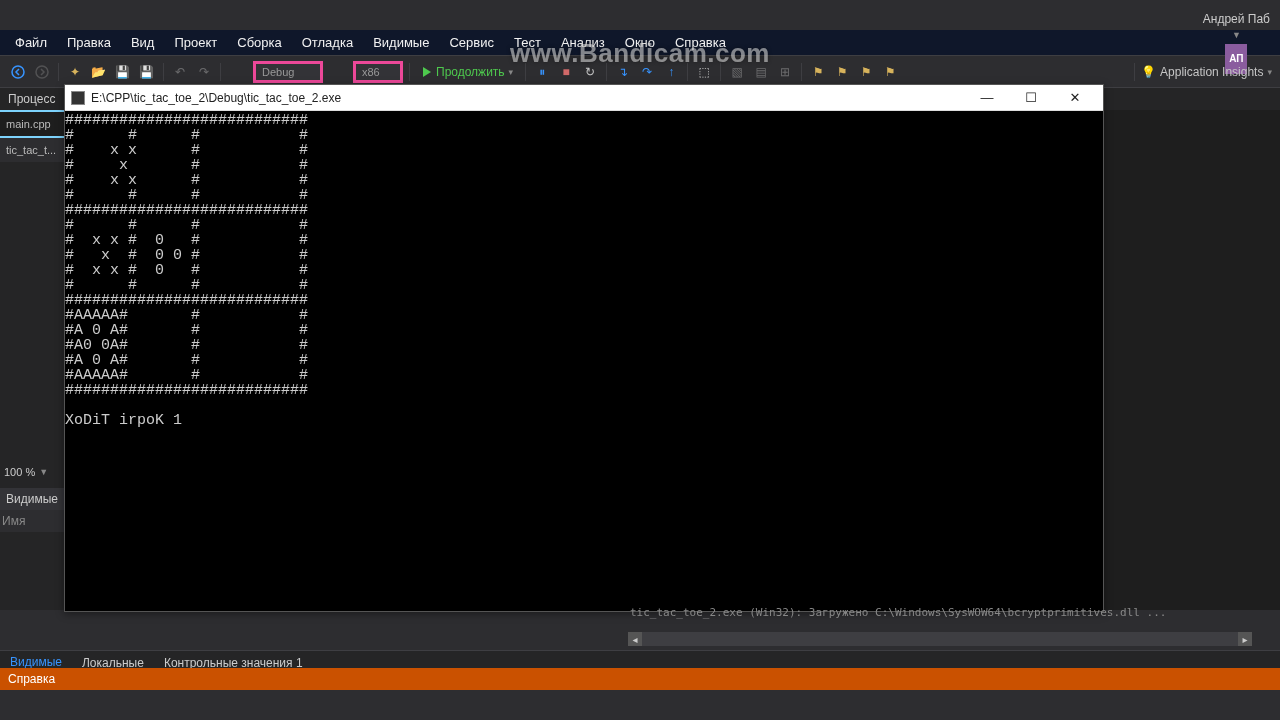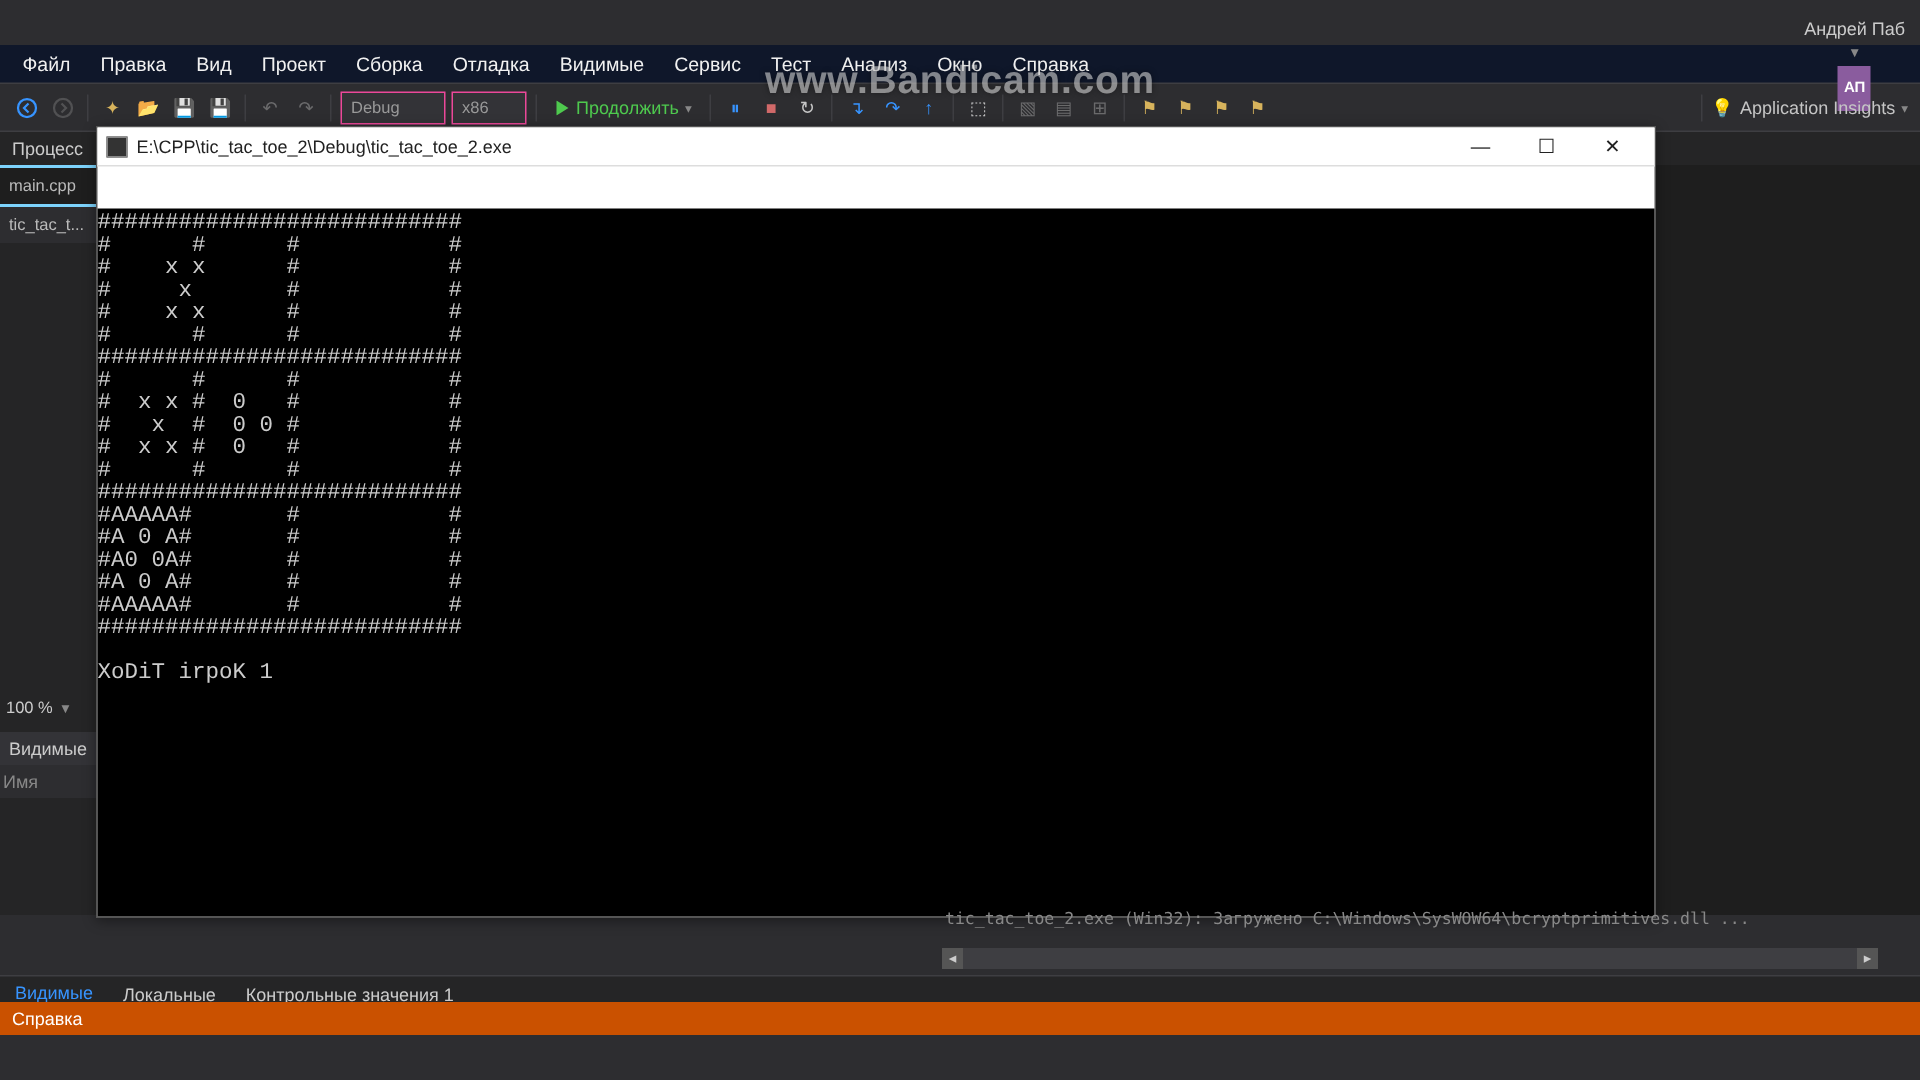--- a/index.html
+++ b/index.html
@@ -40,22 +40,22 @@
     background:#2d2d30; padding:0 8px; gap:4px;
     border-bottom:1px solid #3e3e42;
   }
   .tb-icon {
     width:20px; height:20px; display:flex; align-items:center; justify-content:center;
     color:#c5c5c5; font-size:12px; cursor:default;
   }
   .tb-icon.disabled { opacity:0.4; }
   .tb-sep { width:1px; height:18px; background:#3e3e42; margin:0 2px; }
   .tb-combo {
-    height:22px; min-width:70px; background:#333337; border:1px solid #ec4899;
-    color:#999; font-size:11px; padding:2px 6px; display:flex; align-items:center;
+    height:22px; min-width:70px; background:#333337; border:3px solid #ec4899;
+    color:#999; font-size:11px; padding:2px 6px; display:flex; align-items:center;margin-left:26px;
   }
   .tb-play { color:#4ec94e; display:flex; align-items:center; gap:4px; font-size:12px; padding:0 6px; }
   .tb-right { margin-left:auto; display:flex; align-items:center; gap:4px; }
   .app-insights { color:#c5c5c5; font-size:12px; display:flex; align-items:center; gap:4px; }
   .bulb { color:#f0c040; }
 
   
   .procrow { height:22px; background:#252526; color:#ccc; padding:4px 8px; font-size:12px; }
   .editor-area {
     display:flex; height: 500px; background:#1e1e1e;
@@ -71,21 +71,20 @@
 
   
   .console-window {
     position:absolute;
     left:64px; top:84px;
     width:1040px; height:528px;
     background:#fff;
     border:1px solid #555;
     display:flex; flex-direction:column;
     box-shadow:0 2px 8px rgba(0,0,0,0.4);
-    gap:28px;
   }
   .console-titlebar {
     height:26px; background:#fff; color:#222;
     display:flex; align-items:center; padding:0 6px; font-size:12px;
     border-bottom:1px solid #ddd;
   }
   .console-appicon {
     width:14px; height:14px; background:#333; margin-right:6px;
     border:1px solid #888;
   }

